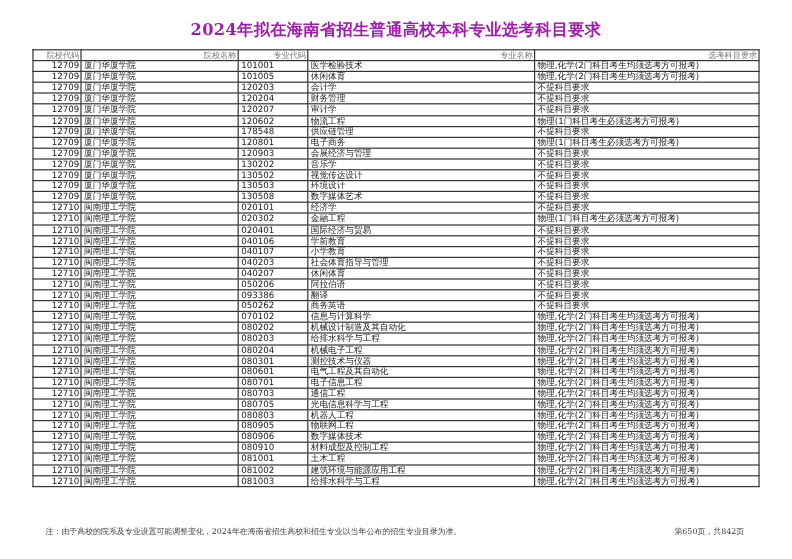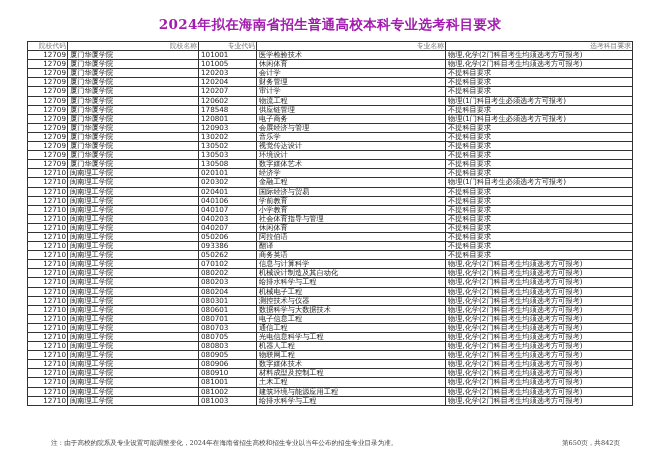--- a/index.html
+++ b/index.html
@@ -3,21 +3,21 @@
 <meta charset="utf-8">
 <style>
   html, body { margin:0; padding:0; background:#ffffff; }
   body { width:660px; height:466px; position:relative; overflow:hidden; font-family:"DejaVu Sans", sans-serif; color:#111; }
   .title { position:absolute; left:0; width:660px; top:16px; text-align:center; font-family:"DejaVu Serif", serif; font-size:13.5px; font-weight:bold; letter-spacing:0.3px; color:#a21caf; }
   table.grid { position:absolute; left:27px; top:41px; width:605px; border-collapse:collapse; table-layout:fixed; border:1.2px solid #222; }
   table.grid th, table.grid td { border:1px solid #333; height:8.1px; padding:0 1px 0 2px; font-size:7.2px; line-height:8.1px; white-space:nowrap; overflow:hidden; }
   table.grid th { font-family:"DejaVu Serif", serif; font-weight:normal; color:#777; text-align:right; font-size:6.8px; }
   table.grid td.code { text-align:right; }
   table.grid td { color:#1a1a1a; }
-  .footer-note { position:absolute; left:38px; top:439px; font-family:"DejaVu Serif", serif; font-size:6.6px; color:#444;margin-left:13px; }
+  .footer-note { position:absolute; left:38px; top:439px; font-family:"DejaVu Serif", serif; font-size:6.6px; color:#444; }
   .footer-page { position:absolute; left:562px; top:439px; font-family:"DejaVu Serif", serif; font-size:6.6px; color:#444;text-align:center; }
 </style>
 </head>
 <body>
 
 <div class="title">2024年拟在海南省招生普通高校本科专业选考科目要求</div>
 
 <table class="grid">
   <colgroup>
     <col style="width:40px">
@@ -229,21 +229,21 @@
         <td class="code">12710</td>
         <td>闽南理工学院</td>
         <td>080301</td>
         <td>测控技术与仪器</td>
         <td>物理,化学(2门科目考生均须选考方可报考)</td>
       </tr>
       <tr>
         <td class="code">12710</td>
         <td>闽南理工学院</td>
         <td>080601</td>
-        <td>数据科学与大数据技术</td>
+        <td>电气工程及其自动化</td>
         <td>物理,化学(2门科目考生均须选考方可报考)</td>
       </tr>
       <tr>
         <td class="code">12710</td>
         <td>闽南理工学院</td>
         <td>080701</td>
         <td>电子信息工程</td>
         <td>物理,化学(2门科目考生均须选考方可报考)</td>
       </tr>
       <tr>

